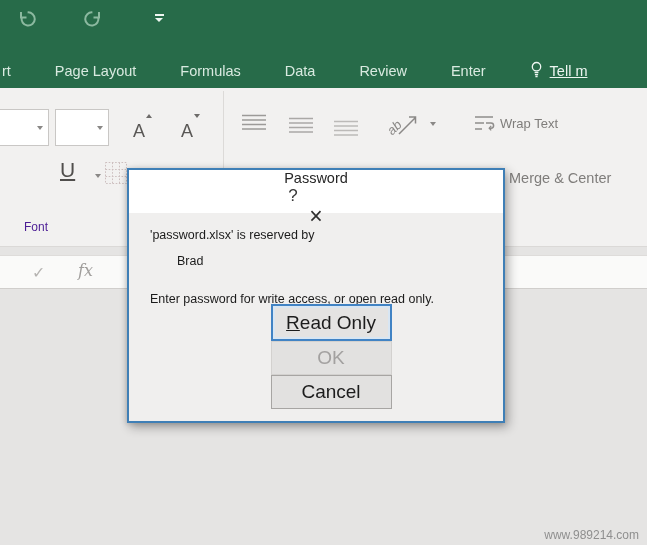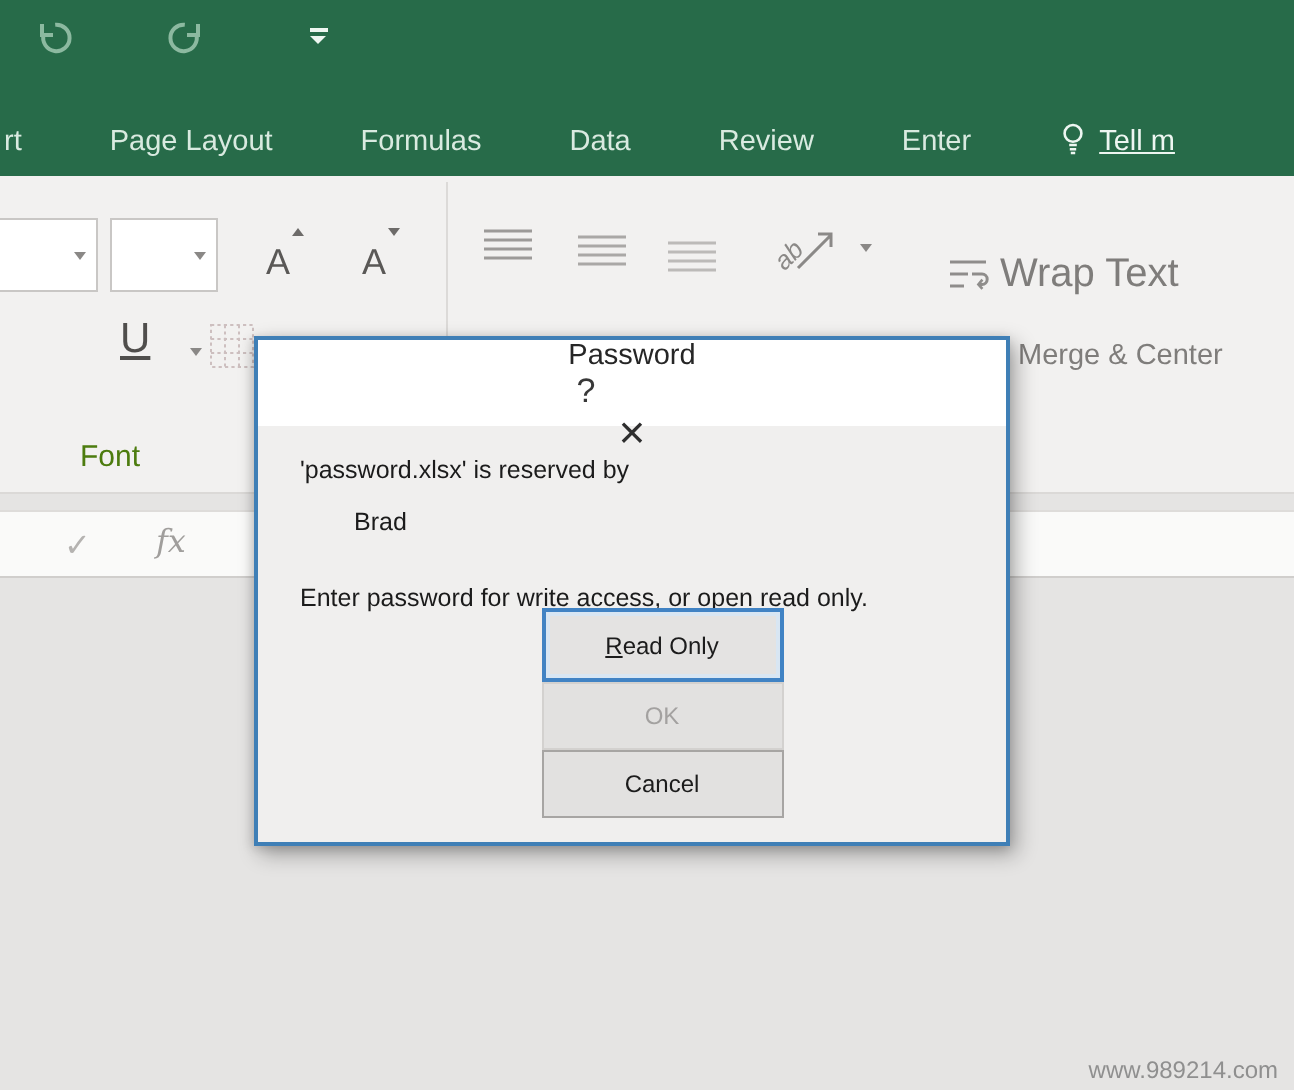--- a/index.html
+++ b/index.html
@@ -30,26 +30,26 @@
   .fs-shrink{left:170px;}
   .fontsize-btn .mini{position:absolute;top:2px;right:4px;}
   .mini-up{width:0;height:0;border-left:3.5px solid transparent;border-right:3.5px solid transparent;border-bottom:4px solid #6d6b69;}
   .mini-down{width:0;height:0;border-left:3.5px solid transparent;border-right:3.5px solid transparent;border-top:4px solid #6d6b69;}
   .vsep{position:absolute;left:223px;top:3px;width:1px;height:150px;background:#dcdad8;}
   .align-icon{position:absolute;}
   .underline-btn{position:absolute;left:60px;top:70px;font-size:21px;color:#504e4c;text-decoration:underline;}
   .small-dd1{position:absolute;left:95px;top:86px;}
   .borders-btn{position:absolute;left:104px;top:73px;}
   .small-dd2{position:absolute;left:134px;top:86px;}
-  .group-label{position:absolute;left:24px;top:132px;width:62px;text-align:center;font-size:15px;color:#4d7c0f;}
+  .group-label{position:absolute;left:24px;top:132px;width:62px;text-align:left;font-size:12px;color:#4c1d95;}
   .orient{position:absolute;left:385px;top:22px;width:40px;height:34px;color:#8b8987;}
   .orient .ab{position:absolute;left:2px;top:10px;font-size:13px;font-style:italic;transform:rotate(-45deg);}
   .orient svg{position:absolute;left:10px;top:2px;}
   .orient-dd{position:absolute;left:430px;top:34px;}
-  .wrap-btn{position:absolute;left:474px;top:38px;display:flex;align-items:center;gap:5px;color:#7f7d7b;font-size:20px;}
+  .wrap-btn{position:absolute;left:474px;top:27px;display:flex;align-items:center;gap:5px;color:#7f7d7b;font-size:13px;}
   .merge-label{position:absolute;left:509px;top:82px;color:#7f7d7b;font-size:14.5px;}
   
   .formula-bar{position:absolute;top:255px;left:0;right:0;height:34px;background:#fafaf9;border-top:1px solid #dedcda;border-bottom:1px solid #d0cecc;box-sizing:border-box;}
   .fb-check{position:absolute;left:32px;top:7px;color:#b5b3b1;font-size:16px;}
   .fb-fx{position:absolute;left:78px;top:5px;color:#a09e9c;font-size:16px;font-style:italic;font-family:"DejaVu Serif",serif;}
   
   .watermark{position:absolute;right:8px;bottom:3px;font-size:12px;color:#8f8f8f;}
   
   .dialog{position:absolute;left:127px;top:168px;width:378px;height:255px;background:#f0efee;
     border:2px solid #3f7fb6;box-shadow:3px 4px 10px rgba(0,0,0,.32),-1px 1px 5px rgba(0,0,0,.15);box-sizing:border-box;}
@@ -62,21 +62,21 @@
   .dlg-owner{margin-top:12px;margin-left:27px;}
   .dlg-prompt{margin-top:24px;}
   .pw-row{margin-top:12px;display:flex;align-items:center;}
   .pw-label{width:72px;font-size:13px;flex:none;display:inline-block;}
   .pw-label::first-letter{text-decoration:underline;}
   .pw-wrap{position:relative;flex:1;height:27px;margin-right:-13px;}
   .pw-input{width:100%;height:100%;border:1px solid #8a8886;background:#fff;padding:0 5px;font-size:13px;outline:none;}
   .pw-caret{position:absolute;left:6px;top:5px;width:1px;height:16px;background:#3c3c3c;}
   .dlg-buttons{position:absolute;left:0;right:0;bottom:12px;display:flex;justify-content:space-between;align-items:center;padding:0 8px 0 10px;}
   .btn{width:121px;height:34px;display:flex;align-items:center;justify-content:center;
-    background:#e2e1e0;border:1px solid #a7a5a3;color:#1c1c1c;font-size:12px;font-family:"Liberation Sans",sans-serif;margin-left:28px;}
+    background:#e2e1e0;border:1px solid #a7a5a3;color:#1c1c1c;font-size:19px;font-family:"Liberation Sans",sans-serif;margin-left:28px;}
   .btn-label{display:inline-block;}
   .btn-readonly{height:37px;border:2px solid #4183c4;box-shadow:inset 0 0 0 2px #d8e6f3;background:#e4e3e2;}
   .btn-readonly .btn-label::first-letter{text-decoration:underline;}
   .btn-ok{border-color:#d3d1cf;color:#a3a1a0;}
 </style>
 </head>
 <body>
 
 <div class="green-header">
   <div class="qat">

